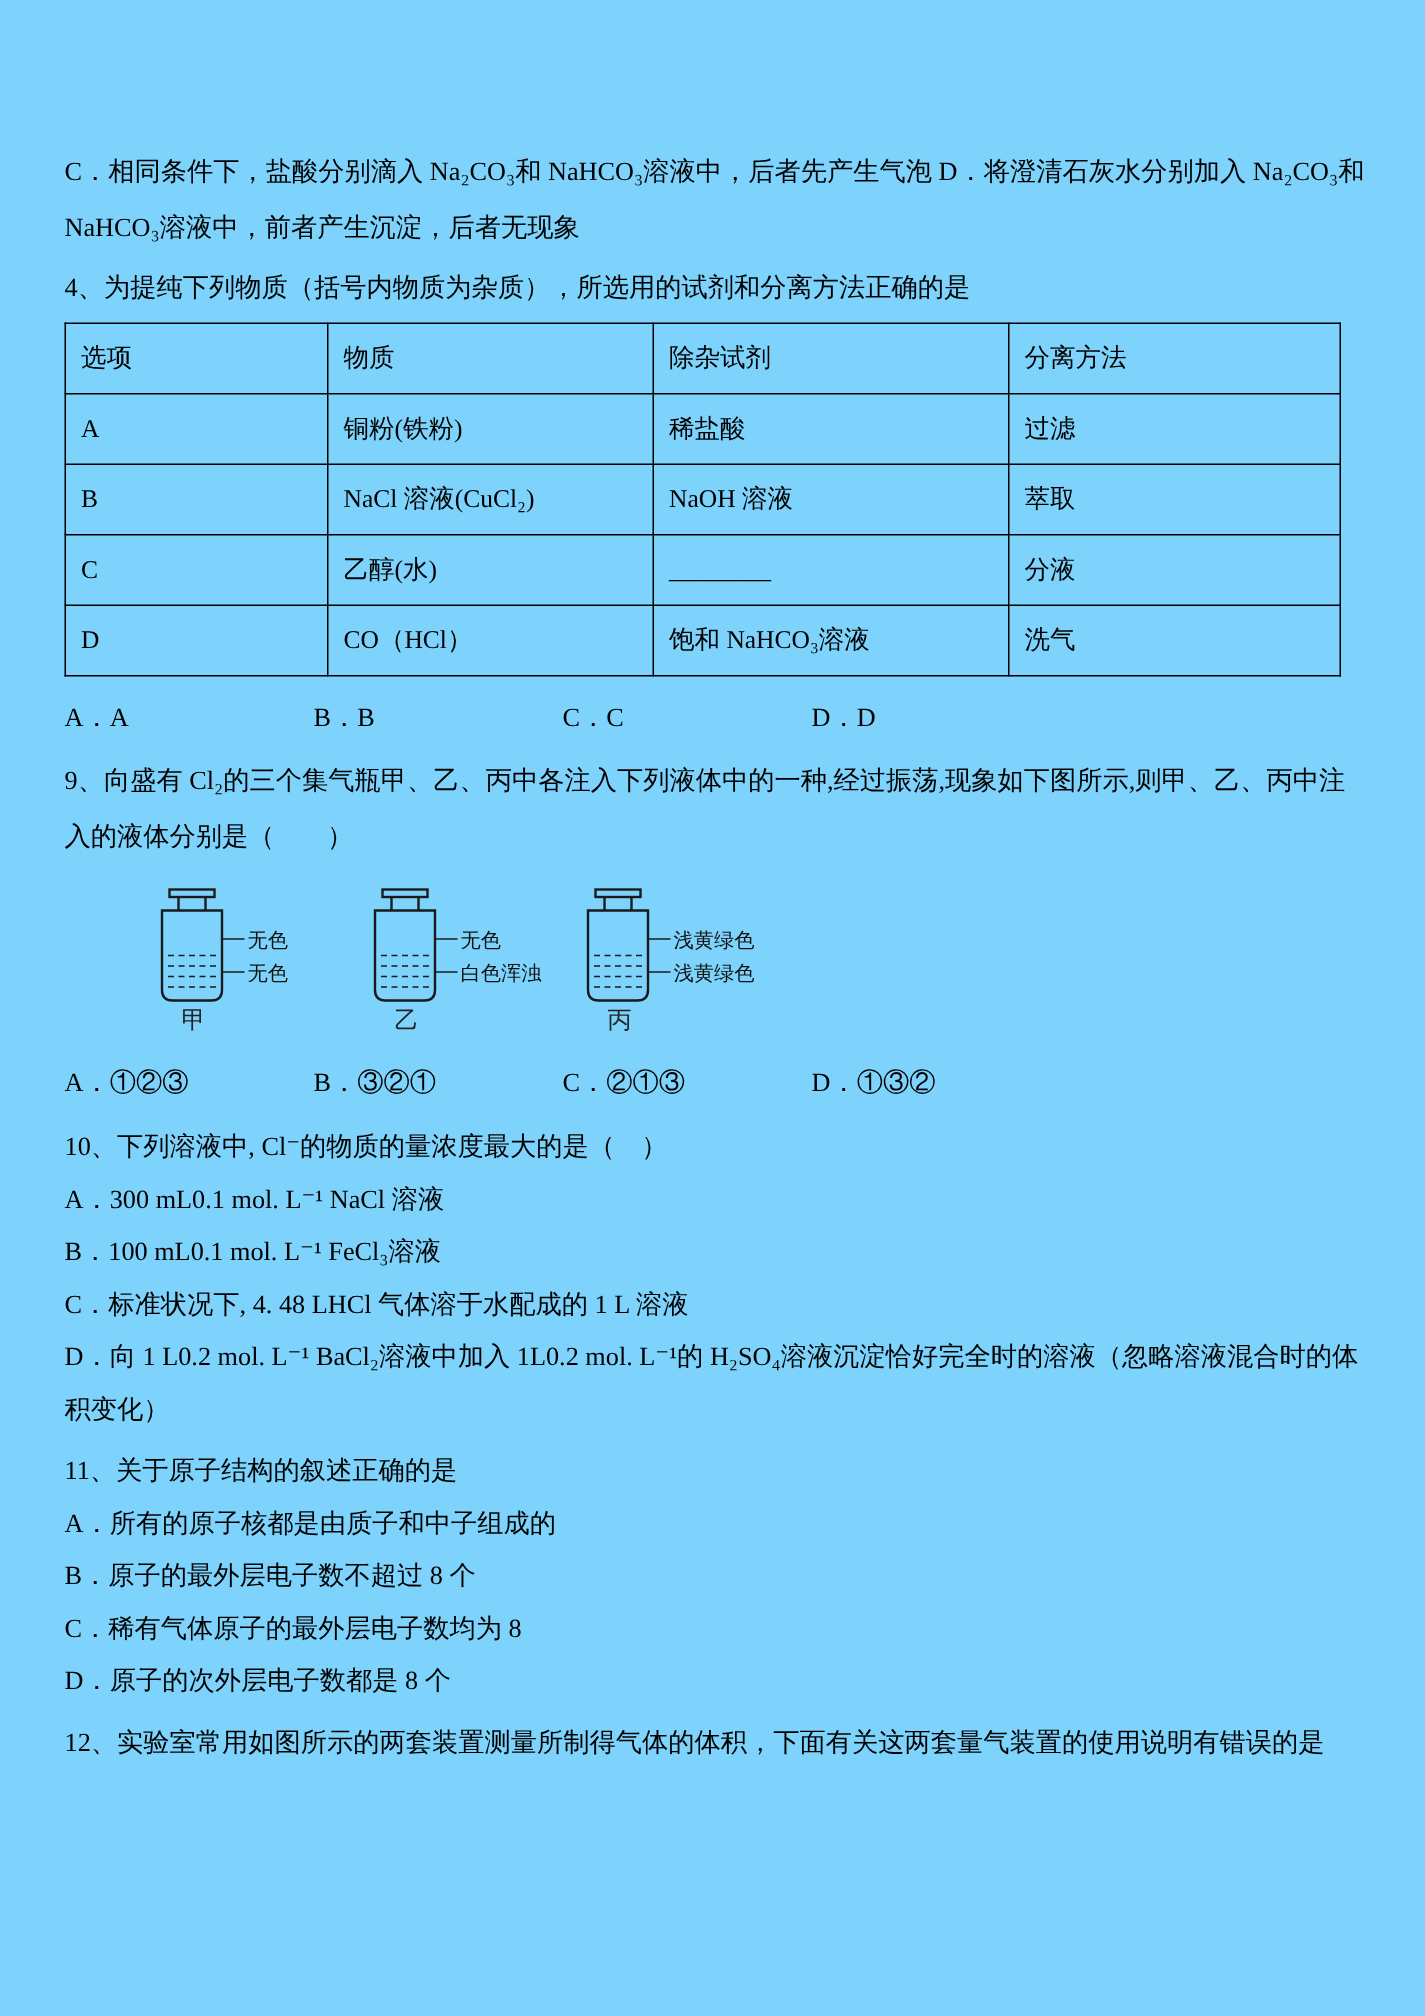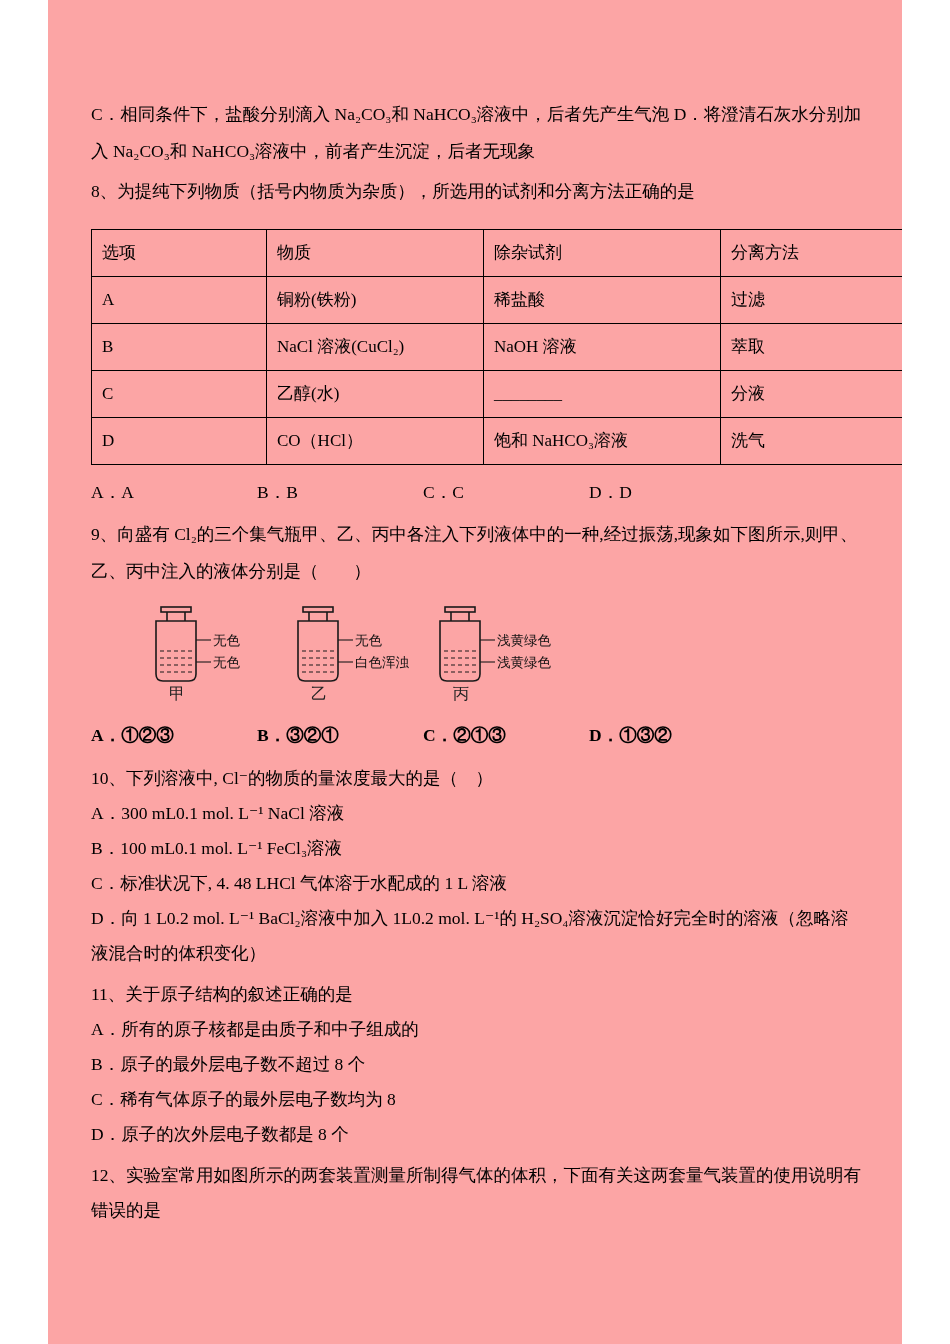--- a/index.html
+++ b/index.html
@@ -1,41 +1,41 @@
 <!DOCTYPE html>
 <html><head>
 <meta charset="utf-8">
 <style>
   * { box-sizing: border-box; }
   html, body { margin: 0; padding: 0; background: #ffffff; }
   .page {
     position: relative;
-    width: 854px;
+    width: 950px;
     height: 1344px;
     margin: 0 auto;
-    background: #fca5a5;
+    background: #7dd3fc;
     color: #000000;
     font-family: "Liberation Serif", "DejaVu Serif", serif;
     font-size: 17.5px;
     padding: 96px 40px 0 43px;
     overflow: hidden;
   }
   .line { margin: 0; line-height: 35px; white-space: normal; }
   .para { line-height: 37px; }
   .mt4  { margin-top: 4px; }
   .mt6  { margin-top: 6px; }
   .mt8  { margin-top: 8px; }
   .mt10 { margin-top: 10px; }
-  .mt16 { margin-top: 16px; font-weight: bold; }
+  .mt16 { margin-top: 16px; }
 
   
   .purify-table {
     border-collapse: collapse;
     width: 850px;
-    margin-top: 20px;
+    margin-top: 6px;
     table-layout: fixed;
   }
   .purify-table th, .purify-table td {
     border: 1px solid #000;
     font-weight: normal;
     text-align: left;
     vertical-align: middle;
     padding: 6px 8px 6px 10px;
     height: 47px;
     font-size: 17px;
@@ -61,21 +61,21 @@
   .legend-row .legend-item.w1 { width: 140px; }
   .legend-row .legend-item.w2 { width: 165px; }
 </style>
 </head>
 <body>
 
 <div class="page">
 
   <p class="line para">C．相同条件下，盐酸分别滴入 Na₂CO₃和 NaHCO₃溶液中，后者先产生气泡  D．将澄清石灰水分别加入 Na₂CO₃和 NaHCO₃溶液中，前者产生沉淀，后者无现象</p>
 
-  <p class="line mt4">8、为提纯下列物质（括号内物质为杂质），所选用的试剂和分离方法正确的是</p>
+  <p class="line mt4">4、为提纯下列物质（括号内物质为杂质），所选用的试剂和分离方法正确的是</p>
 
   <table class="purify-table">
     <colgroup>
       <col style="width:175px">
         <col style="width:217px">
         <col style="width:237px">
         <col style="width:221px">
     </colgroup>
     <thead>
       <tr>

